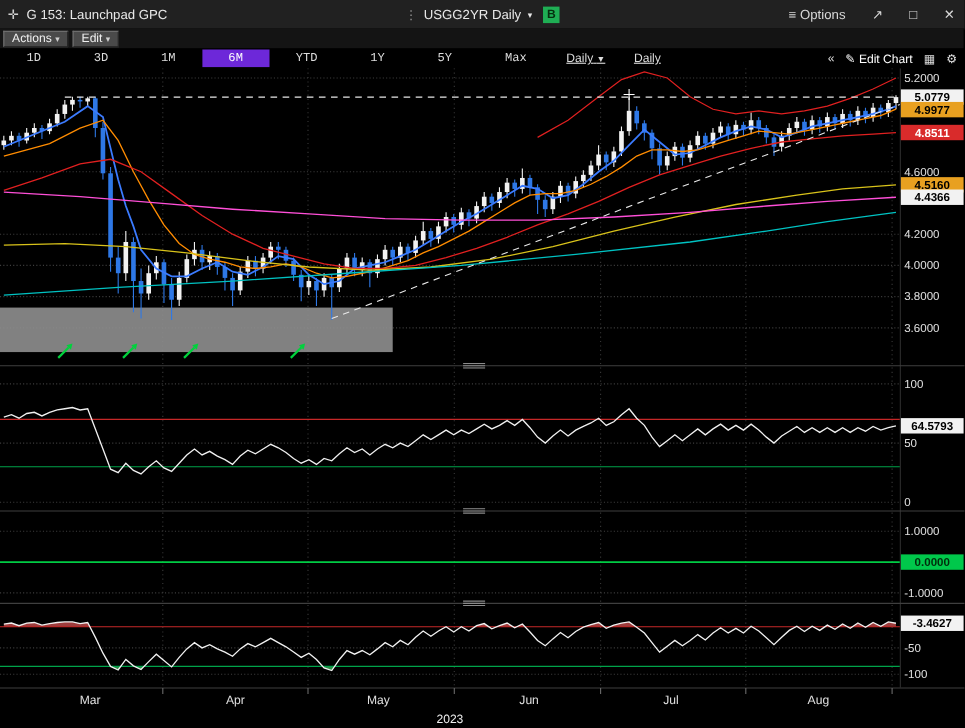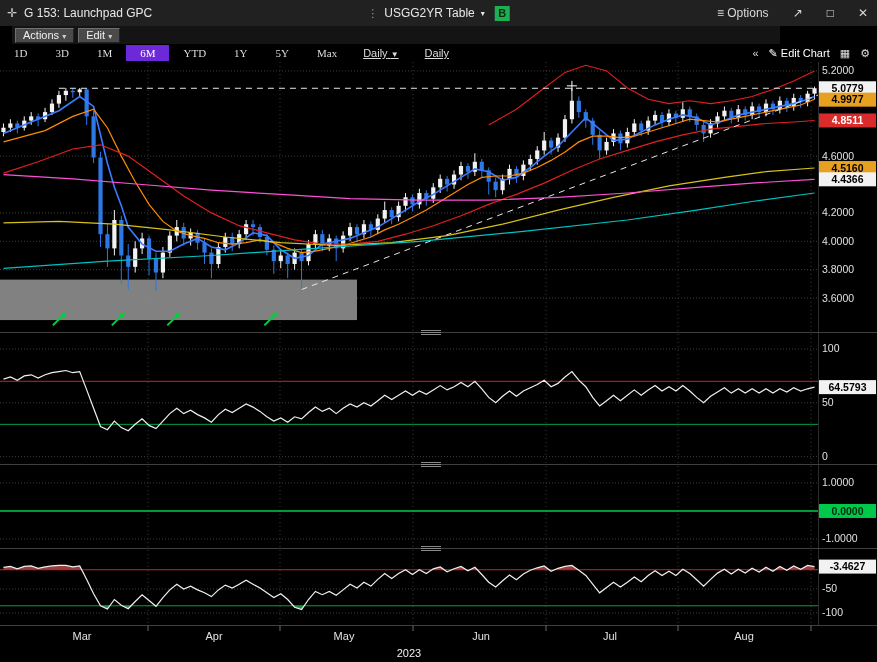--- a/index.html
+++ b/index.html
@@ -7,30 +7,30 @@
   .titlebar{position:absolute;top:0;left:0;width:877px;height:26px;background:#212121;
     display:flex;align-items:center;color:#e8e8e8;font-size:12px;border-bottom:1px solid #000;}
   .tb-left{display:flex;align-items:center;gap:7px;padding-left:7px;}
   .app-icon{color:#cfcfcf;font-size:12px;}
   .tb-center{position:absolute;left:50%;transform:translateX(-50%);display:flex;align-items:center;gap:6px;cursor:pointer;}
   .grip{color:#9a9a9a;font-size:11px;}
   .b-badge{background:#1fae54;color:#05300f;width:15px;height:15px;display:flex;align-items:center;
     justify-content:center;font-weight:bold;font-size:11px;margin-left:4px;}
   .tb-right{margin-left:auto;display:flex;align-items:center;gap:24px;padding-right:9px;}
   .tb-right span{cursor:pointer;color:#d8d8d8;}
-  .menubar{position:absolute;top:26px;left:12px;width:768px;height:18px;background:#141414;
+  .menubar{position:absolute;top:26px;left:0;width:876px;height:18px;background:#141414;
     display:flex;align-items:center;gap:4px;padding-left:3px;box-sizing:border-box;}
   .menu-btn{background:#4a4a4a;border:1px solid #707070;border-right-color:#222;border-bottom-color:#222;
     color:#f0f0f0;font-size:11px;height:15px;line-height:12px;padding:0 7px;font-family:inherit;cursor:pointer;}
   .menu-btn .caret{font-size:8px;color:#cfcfcf;}
   .toolbar{position:absolute;top:44px;left:0;width:877px;height:18px;background:#000;display:flex;
     align-items:center;color:#ddd;font-size:11px;box-sizing:border-box;}
   .ranges{display:flex;align-items:center;}
-  .range-btn{background:transparent;border:none;color:#ddd;font-size:11px;padding:2px 14px;
-    font-family:Liberation Serif, serif;cursor:pointer;}
+  .range-btn{background:transparent;border:none;color:#ddd;font-size:11px;padding:2px 24px;
+    font-family:Liberation Mono, monospace;cursor:pointer;}
   .range-btn.active{background:#6d28d9;color:#fff;}
   .tb-flat{background:transparent;border:none;color:#ddd;font-size:11px;font-family:inherit;
     cursor:pointer;padding:2px 6px;text-decoration:underline;}
   .freq{margin-left:6px;}
   .table-btn{margin-left:14px;}
   .caret-sm{font-size:8px;}
   .toolbar-right{margin-left:auto;display:flex;align-items:center;gap:10px;padding-right:7px;}
   .toolbar-right span{cursor:pointer;}
   .editchart{color:#fff;text-align:center;}
   .chart{position:absolute;top:62px;left:0;width:768px;height:600px;cursor:crosshair;}
@@ -39,21 +39,21 @@
 </head>
 <body>
 
 <div class="titlebar">
   <div class="tb-left">
     <span class="app-icon">✛</span>
     <span>G 153: Launchpad GPC</span>
   </div>
   <div class="tb-center">
     <span class="grip">⋮</span>
-    <span>USGG2YR Table</span>
+    <span>USGG2YR Daily</span>
     <span class="caret-sm">▾</span>
     <span class="b-badge">B</span>
   </div>
   <div class="tb-right">
     <span><span>≡</span> <span>Options</span></span>
     <span>↗</span>
     <span>□</span>
     <span>✕</span>
   </div>
 </div>

